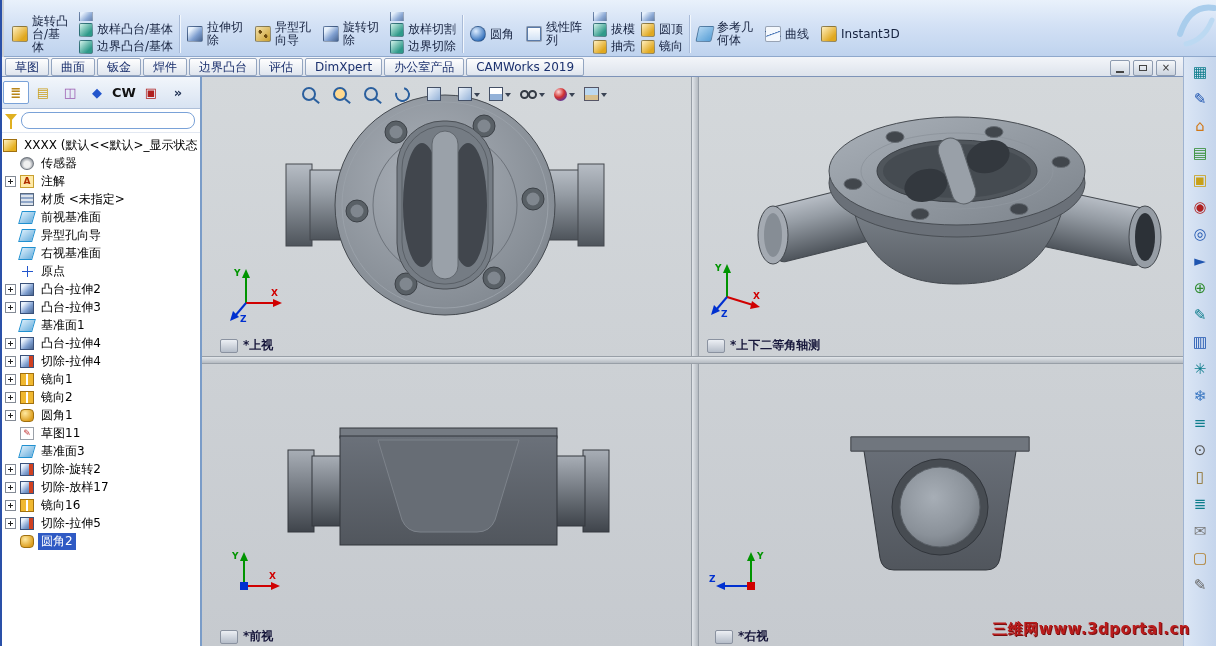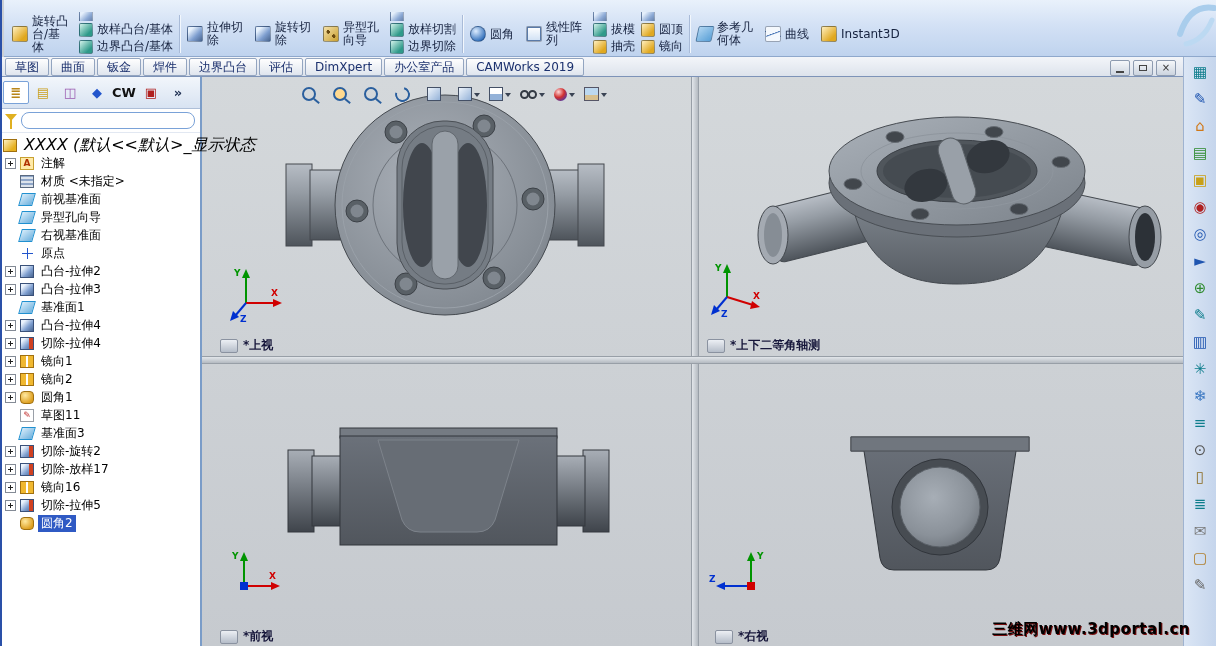--- a/index.html
+++ b/index.html
@@ -51,21 +51,21 @@
   .pbtn{width:24px;height:21px;display:flex;align-items:center;justify-content:center;
         font-size:13px;font-weight:700;border:1px solid transparent;border-radius:2px;}
   .pbtn.active{border-color:#7aa2d8;background:#fff;}
   .pbtn .g{line-height:1;}
   .pfilter{height:23px;display:flex;align-items:center;gap:4px;padding:0 5px;border-bottom:1px solid #e2e8f2;}
   .funnel{width:0;height:0;border:6px solid transparent;border-top:7px solid #e0b020;position:relative;flex:none;}
   .funnel::after{content:"";position:absolute;left:-1px;top:-1px;width:2px;height:9px;background:#e0b020;}
   .pfilter input{flex:1;height:15px;border:1px solid #7aa2d8;border-radius:8px;font-size:11px;padding:0 7px;outline:none;}
   .tree{padding:3px 0 0 3px;color:#000;}
   .trow{height:18px;display:flex;align-items:center;white-space:nowrap;}
-  .trow.root .tlabel{font-size:16px;font-style:italic;}
+  .trow.root .tlabel{font-size:12px;}
   .texp{width:9px;height:9px;border:1px solid #848b96;background:#fff;margin:0 4px 0 2px;position:relative;flex:none;box-sizing:content-box;}
   .texp::before{content:"";position:absolute;left:2px;top:4px;width:5px;height:1px;background:#222;}
   .texp::after{content:"";position:absolute;left:4px;top:2px;width:1px;height:5px;background:#222;}
   .ticon{width:14px;height:13px;margin-right:4px;flex:none;box-sizing:border-box;}
   .tlabel{padding:0 3px;font-size:12px;}
   .trow.selected .tlabel{background:#2f5ac4;color:#fff;}
   .ti-part{background:linear-gradient(135deg,#fff0c4,#e6b01e 75%);border:1px solid #a07010;}
   .ti-sensor{background:radial-gradient(circle at 50% 58%,#f0f0f0 35%,#8f959d 75%);border:1px solid #70767e;border-radius:50%;}
   .ti-annotation{background:#ffeaa8;border:1px solid #c8a030;text-align:center;}
   .ti-annotation::after{content:"A";font-size:9px;line-height:11px;color:#b03000;font-weight:700;display:block;}
@@ -109,21 +109,21 @@
   .h-glasses::before{left:0;}.h-glasses::after{right:0;}
   .h-ball{width:13px;height:13px;border-radius:50%;background:radial-gradient(circle at 35% 30%,#ffd8d8,#d03030 45%,#3038c0 90%);}
   .h-scene{width:13px;height:12px;border:1px solid #556;background:linear-gradient(180deg,#bcd8f0 55%,#d8c090 55%);}
   .h-dd{width:0;height:0;border:3px solid transparent;border-top:4px solid #3a4354;margin-left:2px;margin-top:4px;}
   
   .right-toolbar{position:absolute;left:1183px;top:57px;width:33px;height:589px;
                  background:linear-gradient(90deg,#dbe6f5,#c5d5ec);border-left:1px solid #9fb3d0;box-sizing:border-box;z-index:6;
                  display:flex;flex-direction:column;align-items:center;gap:7px;padding-top:5px;}
   .rticon{width:20px;height:20px;display:flex;align-items:center;justify-content:center;font-size:15px;line-height:1;}
   
-  .watermark{position:absolute;right:26px;top:620px;font-size:15px;font-weight:700;color:#000000;
+  .watermark{position:absolute;right:26px;top:620px;font-size:15px;font-weight:700;color:#b91c1c;
              text-shadow:1px 1px 0 #7a1010;z-index:7;letter-spacing:.5px;}
 </style>
 </head>
 <body>
 
 <div class="win-edge"></div>
 
 <div class="ribbon">
   <div class="rbig">
     <span class="ricon ri-gold"></span>
@@ -141,26 +141,26 @@
       <span class="ricon sm ri-teal"></span>
       <span>边界凸台/基体</span>
     </div>
   </div>
   <div class="rsep"></div>
   <div class="rbig">
     <span class="ricon ri-blue"></span>
     <span class="rlabel">拉伸切除</span>
   </div>
   <div class="rbig">
+    <span class="ricon ri-holes"></span>
+    <span class="rlabel">异型孔向导</span>
+  </div>
+  <div class="rbig">
     <span class="ricon ri-blue"></span>
     <span class="rlabel">旋转切除</span>
-  </div>
-  <div class="rbig">
-    <span class="ricon ri-holes"></span>
-    <span class="rlabel">异型孔向导</span>
   </div>
   <div class="rstack">
     <div class="rrow clip">
         <span class="ricon sm ri-blue"></span>
       </div>
     <div class="rrow">
       <span class="ricon sm ri-teal"></span>
       <span>放样切割</span>
     </div>
     <div class="rrow">
@@ -309,20 +309,25 @@
     <span class="funnel"></span>
     <input value="" style="">
   </div>
   <div class="tree">
     <div class="trow root">
       <span class="ticon ti-part"></span>
       <span class="tlabel">XXXX (默认&lt;&lt;默认&gt;_显示状态</span>
     </div>
     <div>
 
+        <div class="trow">
+          <span class="texp" style="visibility: hidden;"></span>
+          <span class="ticon ti-sensor"></span>
+          <span class="tlabel">传感器</span>
+        </div>
 
         <div class="trow">
           <span class="texp"></span>
           <span class="ticon ti-annotation"></span>
           <span class="tlabel">注解</span>
         </div>
 
         <div class="trow">
           <span class="texp" style="visibility: hidden;"></span>
           <span class="ticon ti-material"></span>

